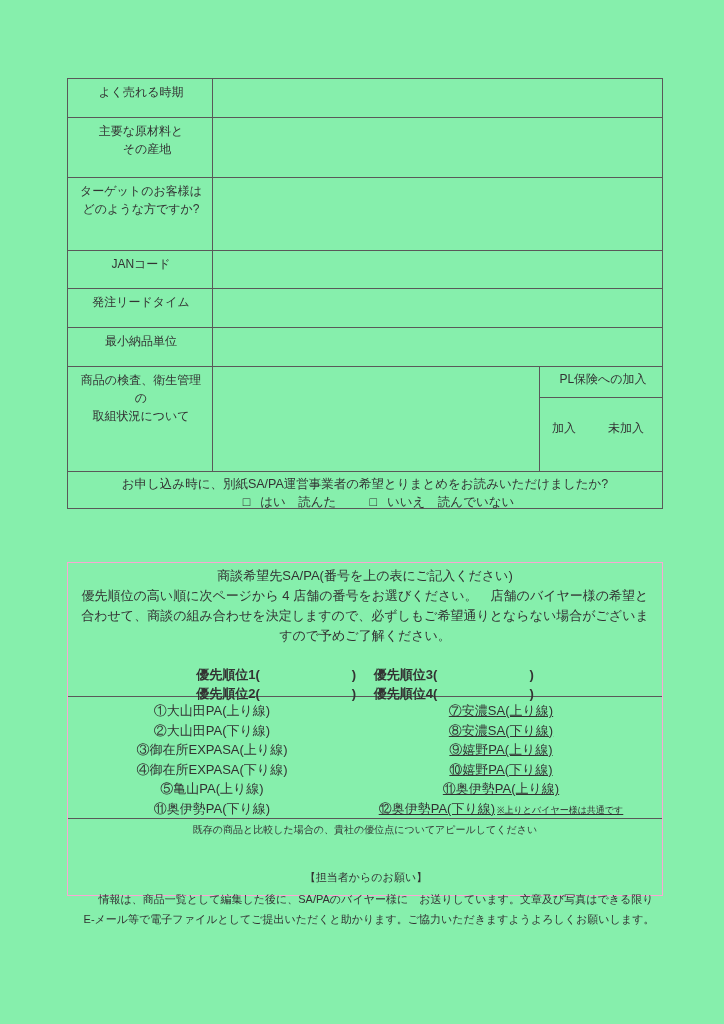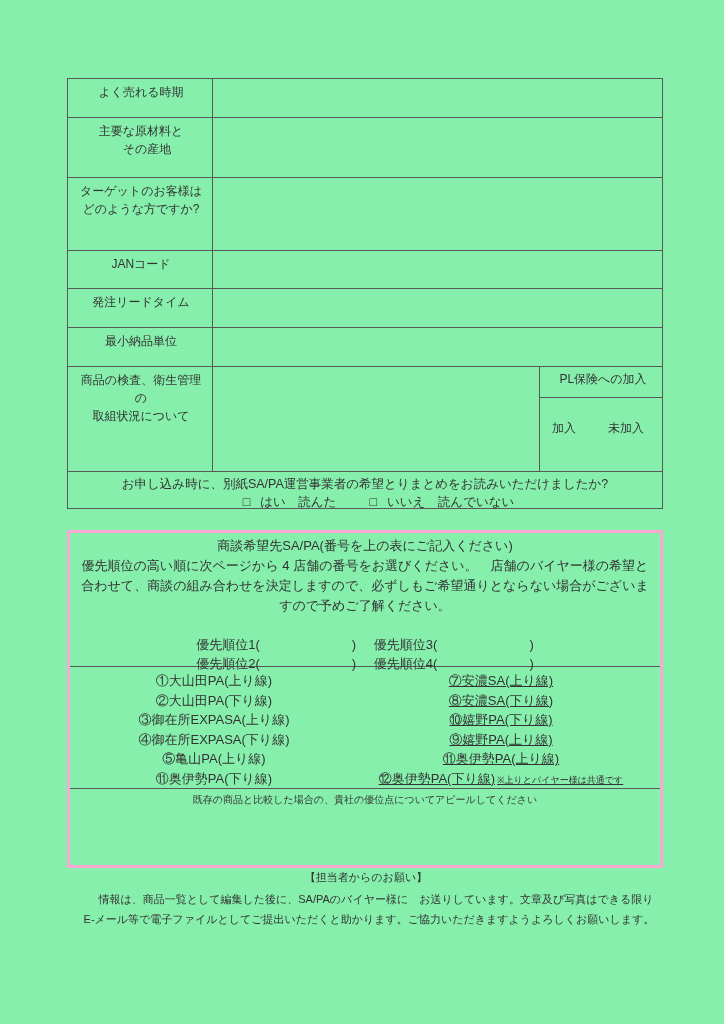--- a/index.html
+++ b/index.html
@@ -48,33 +48,33 @@
   }
 
   .confirm-row { display: block; padding: 4px 10px 2px 10px; font-size: 12.5px; line-height: 17px; height: 36px; }
   .confirm-options { margin-left: 27px; margin-top: 1px; }
   .confirm-options .cb { display: inline-block; }
   .confirm-options .opt-label { margin-left: 10px; }
   .confirm-options .second { margin-left: 33px; }
 
   
   .nego-box {
-    position: absolute; left: 67px; top: 530px; width: 596px;
-    border: 3px solid #f9a8d4;
+    position: absolute; left: 67px; top: 562px; width: 596px;
+    border: 1px solid #f9a8d4;
     font-size: 13px;
   }
   .nego-top {
     height: 134px; border-bottom: 1px solid #595959;
     padding: 3px 8px 0 8px; line-height: 19px;
   }
   .nego-title { line-height: 20px; }
   .nego-instructions { line-height: 20px; }
   .priority-grid { margin-top: 19px; }
   .priority-line { line-height: 19px; }
-  .priority-slot { display: inline-block; }
+  .priority-slot { display: inline-block; font-weight: bold; }
   .priority-slot .gap { display: inline-block; width: 92px; }
   .priority-slot.col2 { margin-left: 14px; }
 
   .nego-list {
     height: 122px; border-bottom: 1px solid #595959;
     display: flex; padding: 4px 8px 0 8px;
   }
   .loc-col-left { width: 272px; flex: 0 0 272px; }
   .loc-col-right { flex: 1 1 auto; text-decoration: underline; }
   .loc-item { line-height: 19.5px; white-space: nowrap; }
@@ -173,22 +173,22 @@
         <div class="loc-item">①大山田PA(上り線)</div>
         <div class="loc-item">②大山田PA(下り線)</div>
         <div class="loc-item">③御在所EXPASA(上り線)</div>
         <div class="loc-item">④御在所EXPASA(下り線)</div>
         <div class="loc-item">⑤亀山PA(上り線)</div>
         <div class="loc-item">⑪奥伊勢PA(下り線)</div>
       </div>
       <div class="loc-col-right">
         <div class="loc-item">⑦安濃SA(上り線)</div>
         <div class="loc-item">⑧安濃SA(下り線)</div>
+        <div class="loc-item">⑨嬉野PA(上り線)</div>
         <div class="loc-item">⑩嬉野PA(下り線)</div>
-        <div class="loc-item">⑨嬉野PA(上り線)</div>
         <div class="loc-item">⑪奥伊勢PA(上り線)</div>
         <div class="loc-item"><span>⑫奥伊勢PA(下り線)</span><span class="loc-note">※上りとバイヤー様は共通です</span></div>
       </div>
     </div>
 
     <div class="nego-appeal">
       <div>既存の商品と比較した場合の、貴社の優位点についてアピールしてください</div>
       <div class="appeal-input-area"></div>
     </div>
   </div>

